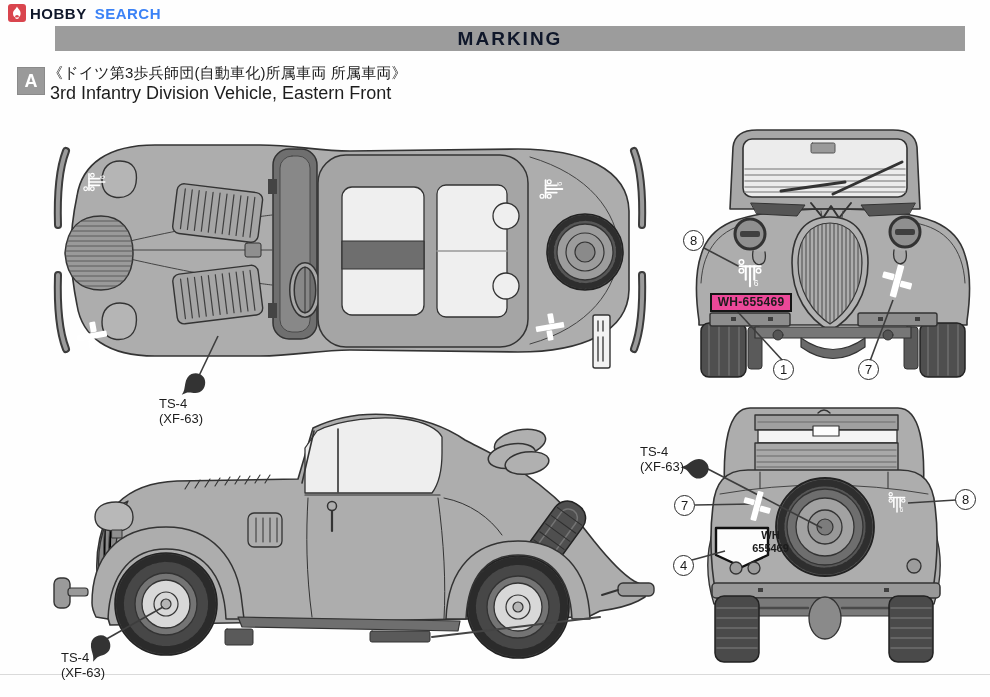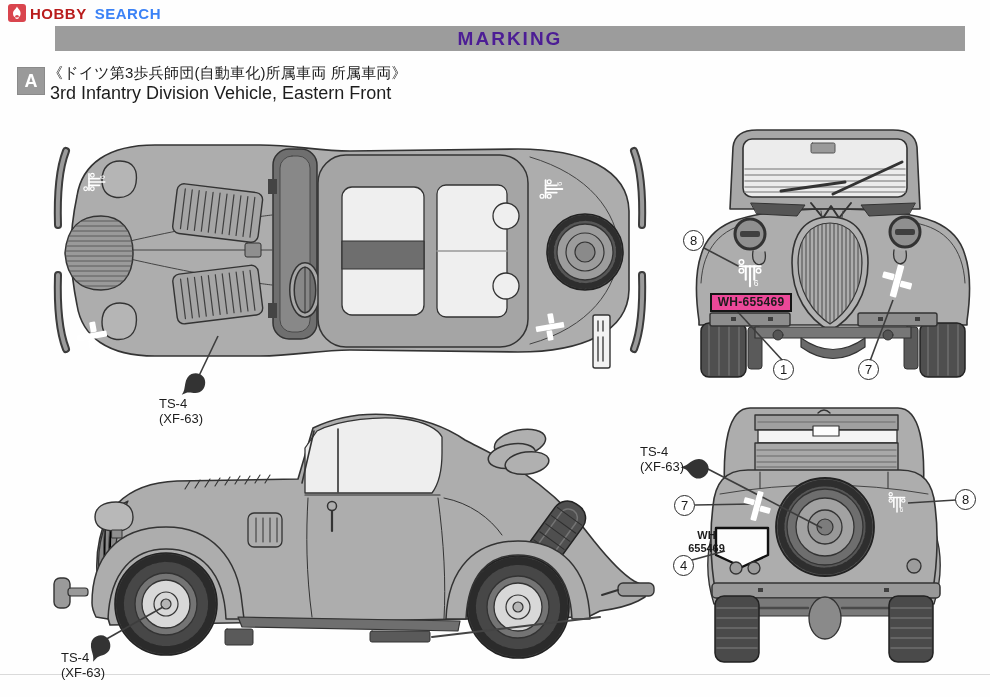--- a/index.html
+++ b/index.html
@@ -3,38 +3,38 @@
 <meta charset="utf-8">
 <style>
   html,body{margin:0;padding:0;}
   body{width:990px;height:697px;position:relative;background:#fefefe;overflow:hidden;
        font-family:"Liberation Sans","DejaVu Sans",sans-serif;color:#1c1c1c;}
   .abs{position:absolute;}
   
   .logo{left:8px;top:3px;height:20px;display:flex;align-items:center;gap:4px;}
   .logo-icon{width:18px;height:18px;background:#d9454e;border-radius:3px;display:flex;align-items:center;justify-content:center;}
   .brand{font-weight:bold;font-size:15px;letter-spacing:0.5px;}
-  .brand-hobby{color:#b91c1c;}
+  .brand-hobby{color:#0f172a;}
   .brand-search{color:#3b82f6;margin-left:4px;}
   .marking-bar{left:55px;top:26px;width:910px;height:25px;background:#9c9c9c;
        display:flex;align-items:center;justify-content:center;}
-  .marking-title{color:#4c1d95;font-weight:bold;font-size:19px;letter-spacing:2px;}
+  .marking-title{color:#0f172a;font-weight:bold;font-size:19px;letter-spacing:2px;}
   .sec-badge{left:17px;top:67px;width:26px;height:26px;background:#9a9a9a;border:1px solid #8a8a8a;
        color:#fff;font-weight:bold;font-size:18px;display:flex;align-items:center;justify-content:center;}
   .sec-jp{left:48px;top:64px;font-size:15px;letter-spacing:0.2px;}
   .sec-en{left:50px;top:83px;font-size:18px;}
   
   .callout{width:19px;height:19px;border:1.6px solid #2a2a2a;border-radius:50%;background:#fff;
        display:flex;align-items:center;justify-content:center;font-size:13px;z-index:7;}
   
   .paint-label{font-size:13px;line-height:15px;z-index:7;}
   
   .plate-front{left:710px;top:293px;width:78px;height:15px;background:#ec4899;border:2px solid #151515;
        font-weight:bold;font-size:12px;line-height:15px;text-align:center;letter-spacing:0.3px;z-index:7;}
-  .plate-rear-text{left:680px;top:529px;width:53px;text-align:center;font-weight:bold;font-size:11px;line-height:12.5px;z-index:8;}
+  .plate-rear-text{left:744px;top:529px;width:53px;text-align:center;font-weight:bold;font-size:11px;line-height:12.5px;z-index:8;}
   .scan-line{left:0;top:674px;width:990px;height:1px;background:#dadada;}
   svg{position:absolute;}
   .view{z-index:2;}
   #overlay{z-index:5;pointer-events:none;}
 </style>
 </head>
 <body>
 
 <div class="abs logo">
   <span class="logo-icon">

